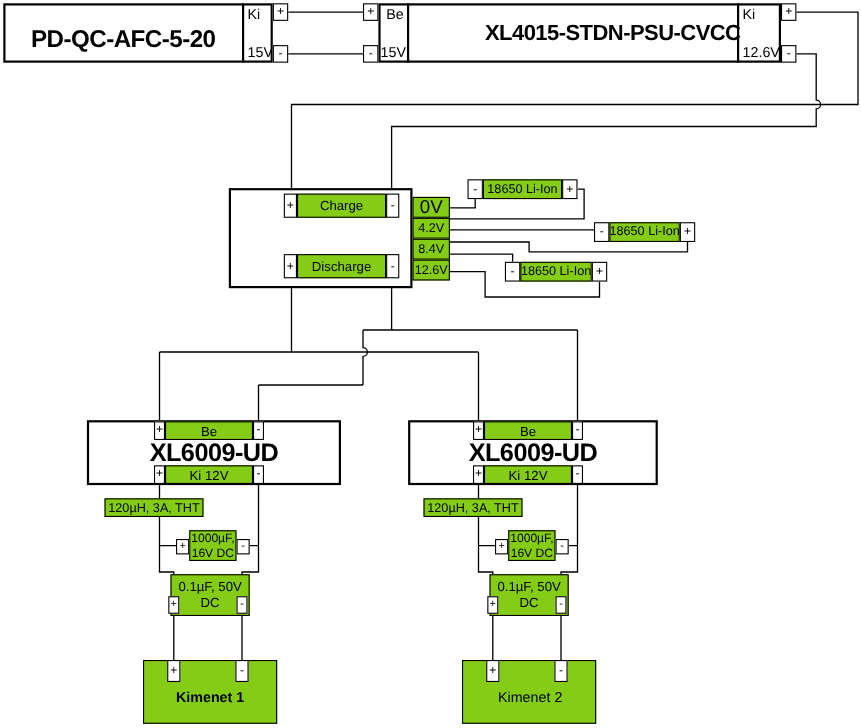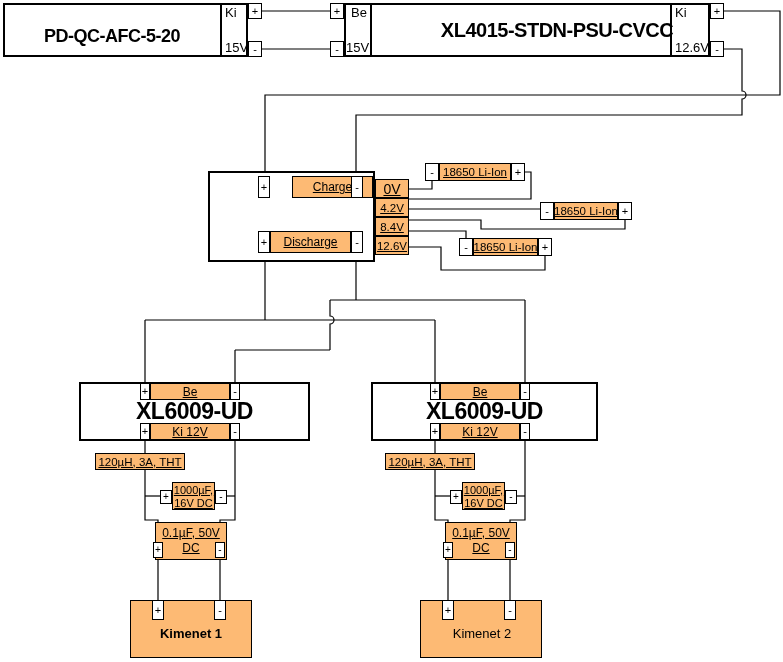--- a/index.html
+++ b/index.html
@@ -1,20 +1,20 @@
 <!DOCTYPE html>
 <html><head>
 <meta charset="utf-8">
 <style>
   html,body{margin:0;padding:0;background:#fff;}
   #canvas{position:relative;width:783px;height:662px;background:#fff;
           font-family:"Liberation Sans",sans-serif;color:#000;overflow:hidden;}
   .abs{position:absolute;box-sizing:border-box;}
   .blk{border:2px solid #000;background:#fff;}
-  .sub{border:1.5px solid #000;background:#fdba74;text-decoration:underline;}
+  .sub{border:1.5px solid #000;background:#84cc16;}
   .mini{border:1.5px solid #000;background:#fff;font-size:11px;line-height:1;
         display:flex;align-items:center;justify-content:center;}
   .lbl{display:flex;align-items:center;justify-content:center;white-space:nowrap;}
   .big{font-weight:bold;letter-spacing:-0.5px;}
   svg{position:absolute;left:0;top:0;}
   svg path{stroke:#000;stroke-width:1.2;fill:none;}
 </style>
 </head>
 <body>
 
@@ -45,21 +45,21 @@
     <path d="M235,441 V520 H220 V600"></path>
     <path d="M145,496 H160"></path>
     <path d="M227,496 H235"></path>
     <path d="M435,441 V520 H448 V600"></path>
     <path d="M525,441 V520 H510 V600"></path>
     <path d="M435,496 H450"></path>
     <path d="M517,496 H525"></path>
   </svg>
 
   <div class="abs blk" style="left:3px;top:3px;width:245px;height:54px;"></div>
-  <div class="abs lbl big" style="left:6px;top:3px;width:212px;height:66px;font-size:18px;">PD-QC-AFC-5-20</div>
+  <div class="abs lbl big" style="left:6px;top:3px;width:212px;height:66px;font-size:22px;">PD-QC-AFC-5-20</div>
   <div class="abs" style="left:220px;top:3px;width:28px;height:54px;border-left:2px solid #000;">
     <span class="abs" style="top:2px;left:3px;font-size:13px;">Ki</span>
     <span class="abs" style="bottom:2px;left:3px;font-size:13px;">15V</span>
   </div>
   <div class="abs mini" style="left:248px;top:3px;width:14px;height:16px;">+</div>
   <div class="abs mini" style="left:248px;top:41px;width:14px;height:16px;">-</div>
 
   <div class="abs mini" style="left:330px;top:3px;width:14px;height:16px;">+</div>
   <div class="abs mini" style="left:330px;top:41px;width:14px;height:16px;">-</div>
   <div class="abs blk" style="left:344px;top:3px;width:366px;height:54px;"></div>
@@ -70,26 +70,26 @@
   <div class="abs lbl big" style="left:374px;top:3px;width:294px;height:54px;font-size:20px;margin-left:36px;">XL4015-STDN-PSU-CVCC</div>
   <div class="abs" style="left:670px;top:3px;width:40px;height:54px;border-left:2px solid #000;">
     <span class="abs" style="top:2px;left:3px;font-size:13px;">Ki</span>
     <span class="abs" style="bottom:2px;left:3px;font-size:13px;">12.6V</span>
   </div>
   <div class="abs mini" style="left:710px;top:3px;width:14px;height:16px;">+</div>
   <div class="abs mini" style="left:710px;top:41px;width:14px;height:16px;">-</div>
 
   <div class="abs blk" style="left:208px;top:171px;width:167px;height:91px;"></div>
   <div class="abs mini" style="left:258px;top:176px;width:12px;height:22px;">+</div>
-  <div class="abs sub lbl" style="left:270px;top:176px;width:81px;height:22px;font-size:12px;margin-left:22px;">Charge</div>
+  <div class="abs sub lbl" style="left:270px;top:176px;width:81px;height:22px;font-size:12px;">Charge</div>
   <div class="abs mini" style="left:351px;top:176px;width:12px;height:22px;">-</div>
   <div class="abs mini" style="left:258px;top:231px;width:12px;height:22px;">+</div>
   <div class="abs sub lbl" style="left:270px;top:231px;width:81px;height:22px;font-size:12px;">Discharge</div>
   <div class="abs mini" style="left:351px;top:231px;width:12px;height:22px;">-</div>
-  <div class="abs sub lbl" style="left:375px;top:179px;width:34px;height:19px;font-size:14px;">0V</div>
+  <div class="abs sub lbl" style="left:375px;top:179px;width:34px;height:19px;font-size:17px;">0V</div>
   <div class="abs sub lbl" style="left:375px;top:198px;width:34px;height:19px;font-size:11.5px;text-align:right;">4.2V</div>
   <div class="abs sub lbl" style="left:375px;top:217px;width:34px;height:19px;font-size:11.5px;">8.4V</div>
   <div class="abs sub lbl" style="left:375px;top:236px;width:34px;height:19px;font-size:11.5px;">12.6V</div>
 
   <div class="abs mini" style="left:425px;top:163px;width:14px;height:18px;">-</div>
   <div class="abs sub lbl" style="left:439px;top:163px;width:72px;height:18px;font-size:11.5px;">18650 Li-Ion</div>
   <div class="abs mini" style="left:511px;top:163px;width:14px;height:18px;">+</div>
 
   <div class="abs mini" style="left:540px;top:202px;width:14px;height:18px;">-</div>
   <div class="abs sub lbl" style="left:554px;top:202px;width:64px;height:18px;font-size:11.5px;">18650 Li-Ion</div>

